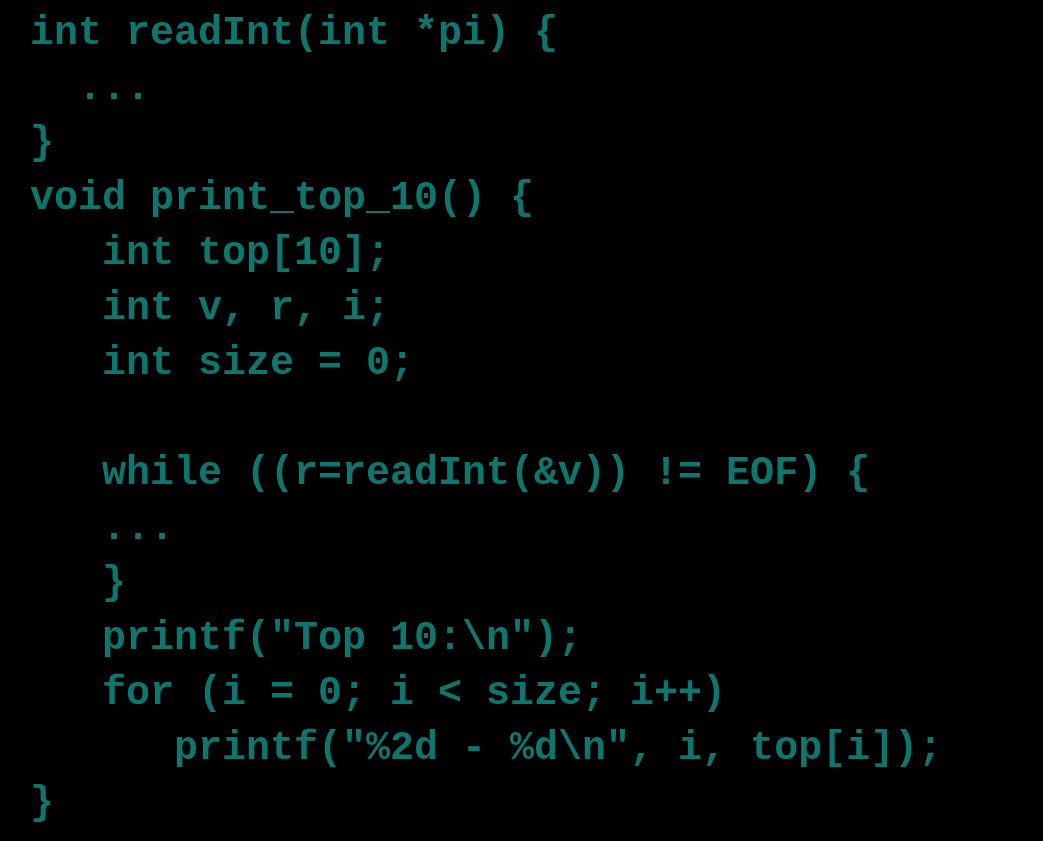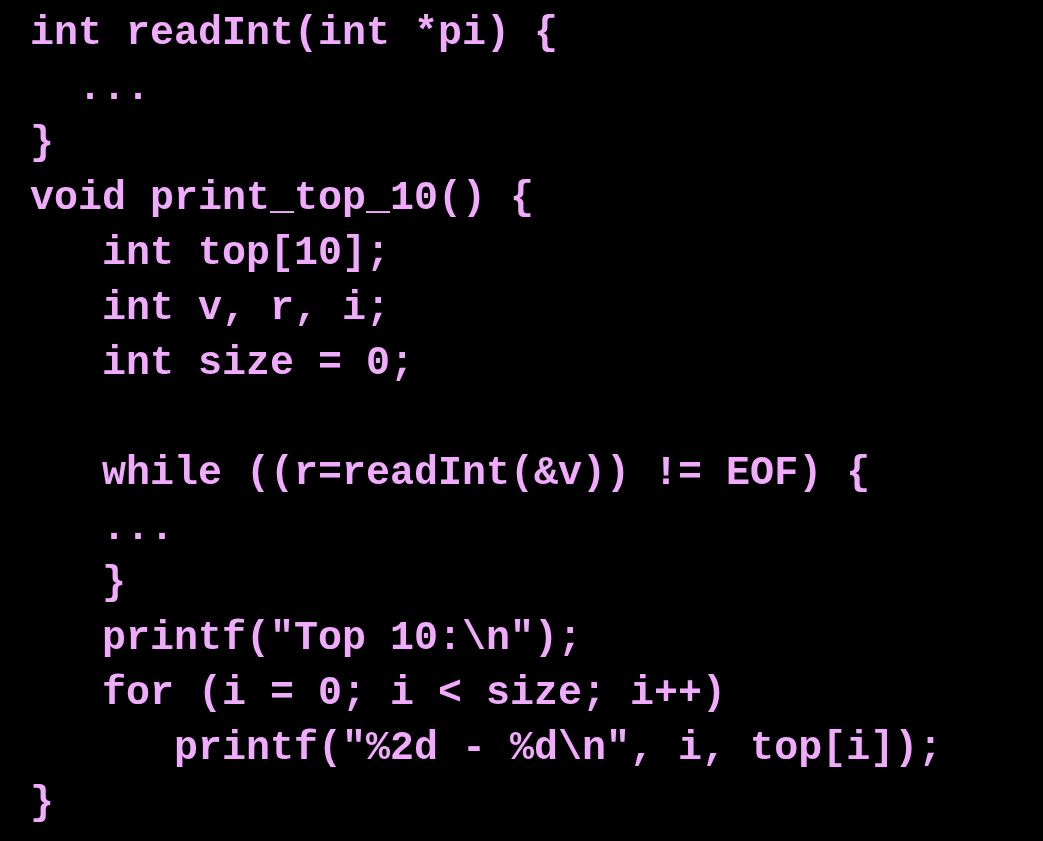--- a/index.html
+++ b/index.html
@@ -10,21 +10,21 @@
     background: #000000;
     overflow: hidden;
   }
   pre.code {
     margin: 0;
     padding: 6px 0 0 6px;
     font-family: "Courier New", Courier, monospace;
     font-weight: bold;
     font-size: 40px;
     line-height: 55px;
-    color: #f0abfc;
+    color: #0f766e;
     white-space: pre;
   }
 </style>
 </head>
 <body>
 
 <pre class="code"> int readInt(int *pi) {
    ...
  }
  void print_top_10() {

